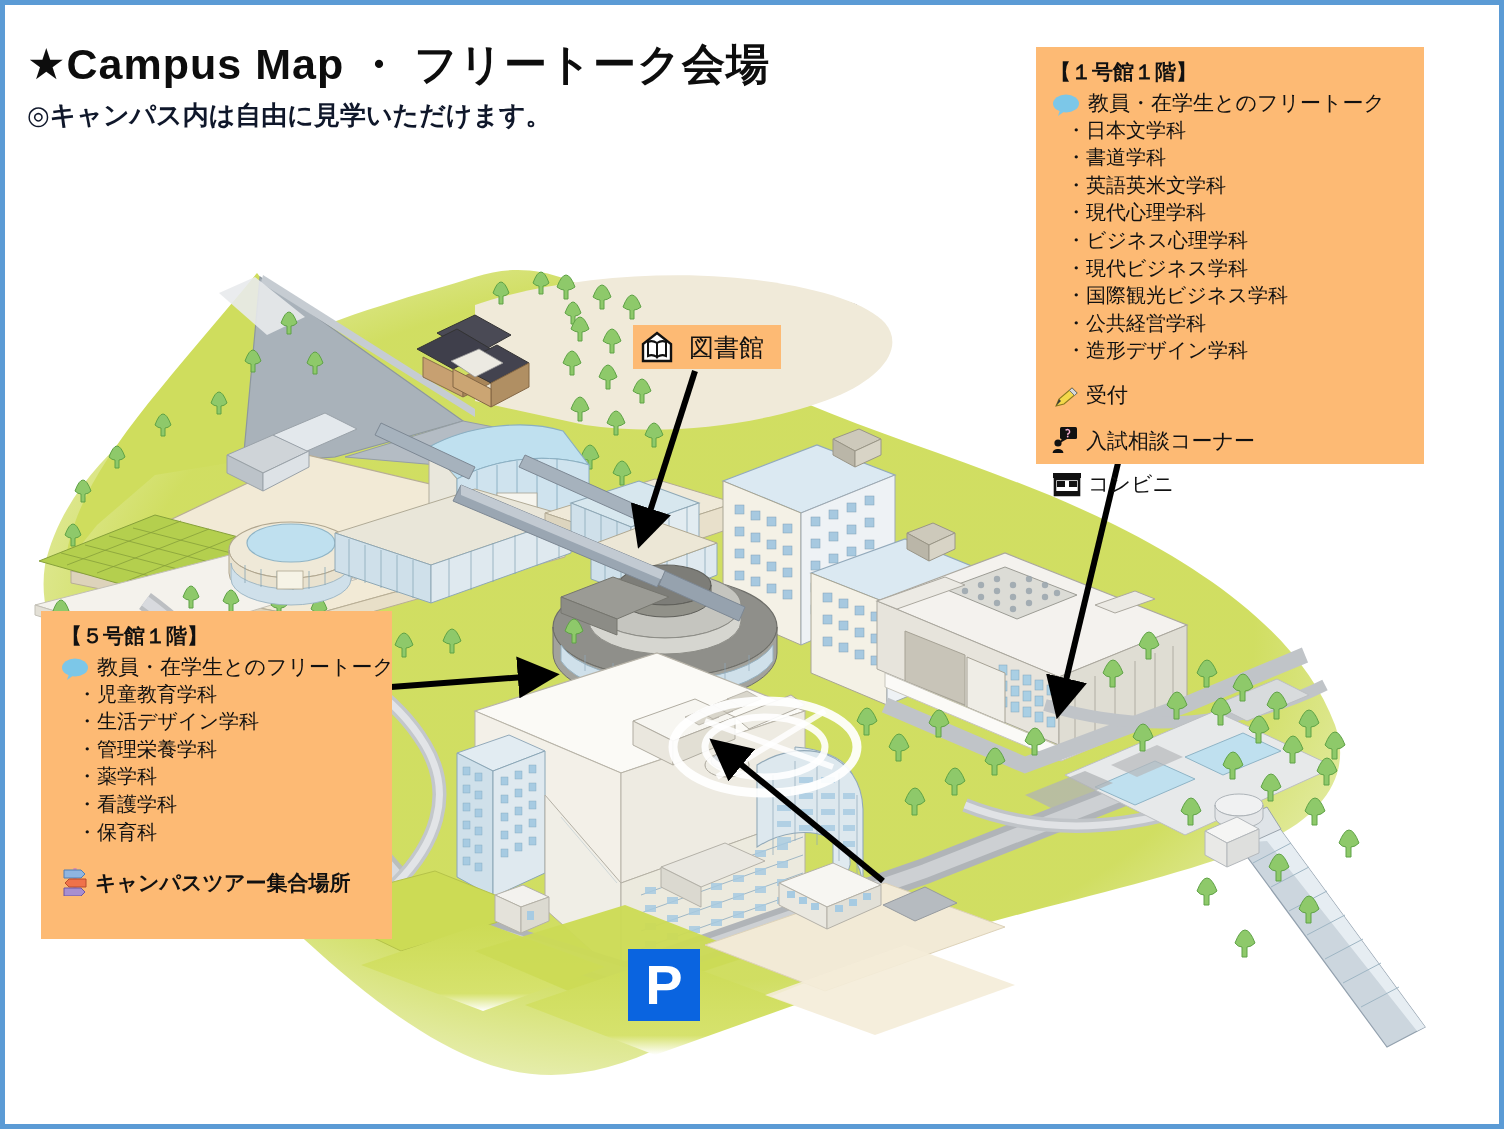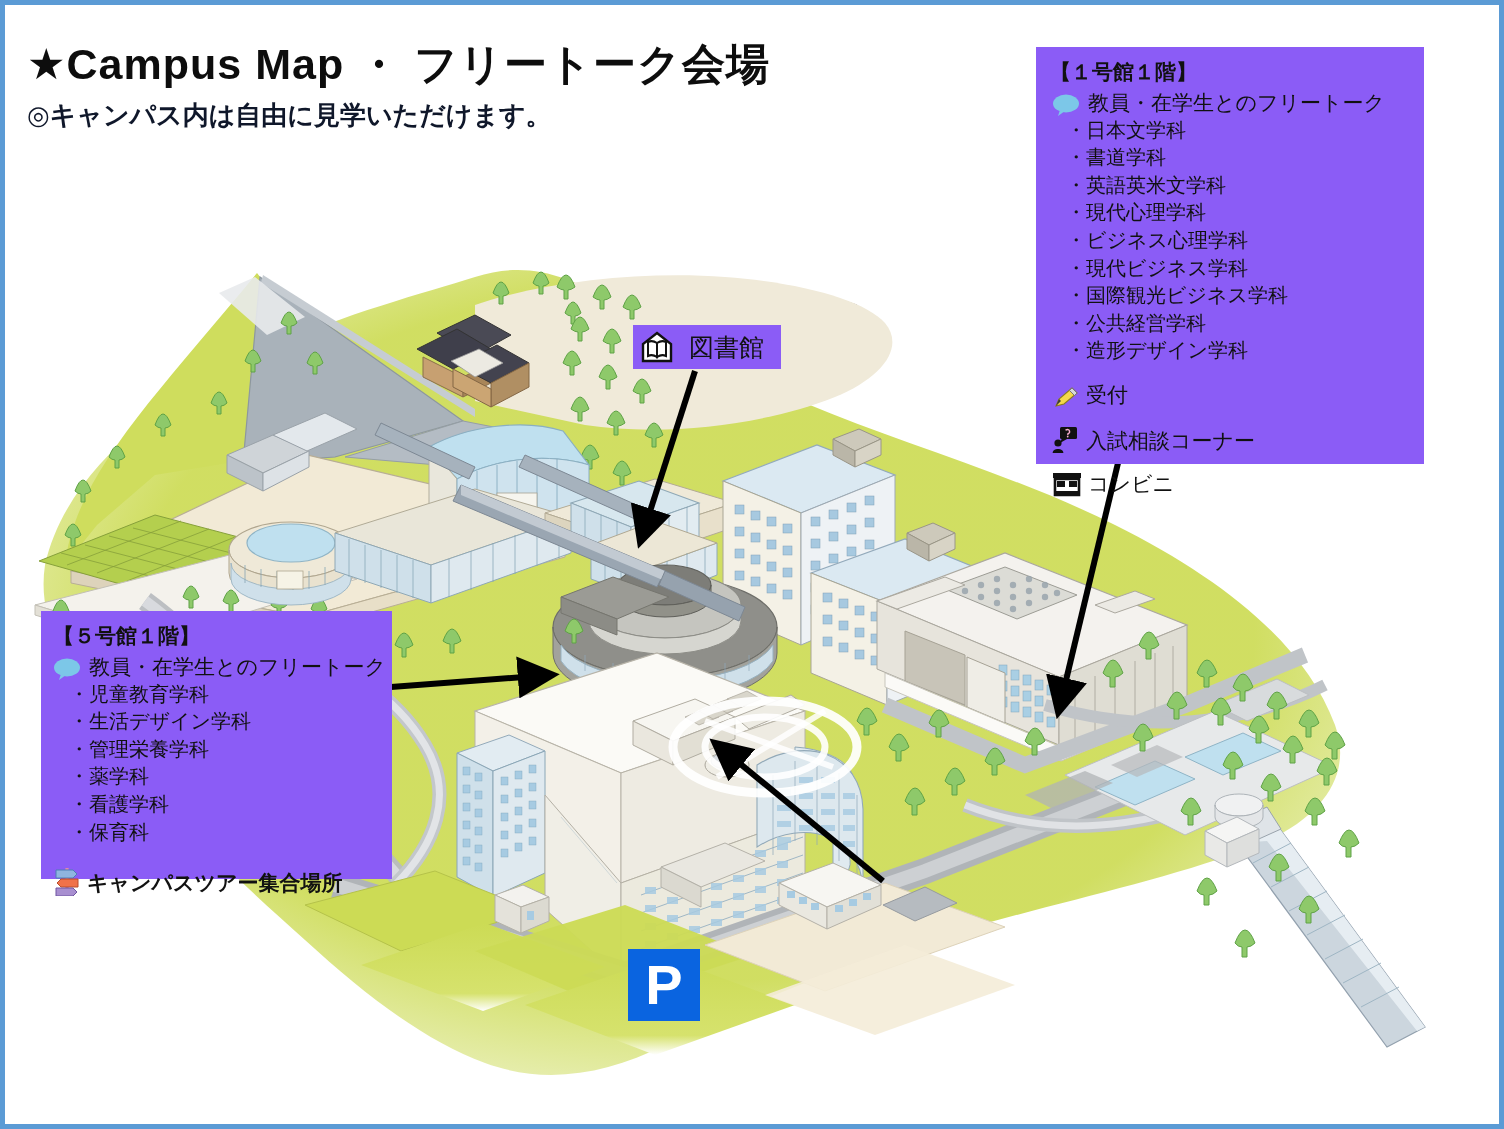--- a/index.html
+++ b/index.html
@@ -22,21 +22,21 @@
     font-size:43px;font-weight:bold;color:#0d0d0d;
     letter-spacing:1px;white-space:nowrap;line-height:1;
   }
   .hdr .sub{
     font-size:26px;font-weight:bold;color:#0f172a;
     margin-top:16px;white-space:nowrap;line-height:1;
   }
 
   
   .pbox{
-    position:absolute;background:#8b5cf6;z-index:35;
+    position:absolute;background:#fdba74;z-index:35;
     color:#111;box-sizing:border-box;
   }
   .pbox .hd{
     font-size:21px;font-weight:bold;white-space:nowrap;line-height:1.25;
   }
   .pbox .row{
     display:flex;align-items:flex-end;gap:6px;
     font-size:21px;white-space:nowrap;line-height:1.3;
   }
   .pbox .dept{
@@ -45,21 +45,21 @@
   }
   .ico{display:inline-block;flex:0 0 auto;line-height:0;}
 
   #box-bldg1{left:1031px;top:42px;width:388px;height:417px;padding:10px 12px 0 12px;}
   #box-bldg1 .hd{margin:2px 0 4px 2px;}
   #box-bldg1 .row.main{margin-left:4px;}
   #box-bldg1 .sv{margin-top:16px;margin-left:6px;}
   #box-bldg1 .sv2{margin-top:18px;margin-left:4px;}
   #box-bldg1 .sv3{margin-top:16px;margin-left:4px;}
 
-  #box-bldg5{left:36px;top:606px;width:351px;height:268px;padding:10px 10px 0 10px;}
+  #box-bldg5{left:36px;top:606px;width:351px;height:328px;padding:10px 10px 0 18px;}
   #box-bldg5 .hd{margin:2px 0 4px 2px;}
   #box-bldg5 .row.main{margin-left:2px;}
   #box-bldg5 .tour{margin-top:20px;margin-left:2px;font-weight:bold;}
 
   #box-lib{left:628px;top:320px;width:148px;height:44px;display:flex;align-items:center;padding-left:8px;gap:16px;}
   #box-lib .lbl{font-size:25px;font-weight:500;white-space:nowrap;}
 
   #box-bldg9{left:867px;top:868px;width:254px;height:79px;padding:6px 8px 0 10px;}
   #box-bldg9 .hd{font-size:20px;margin-bottom:3px;}
   #box-bldg9 .row{font-size:21px;}

